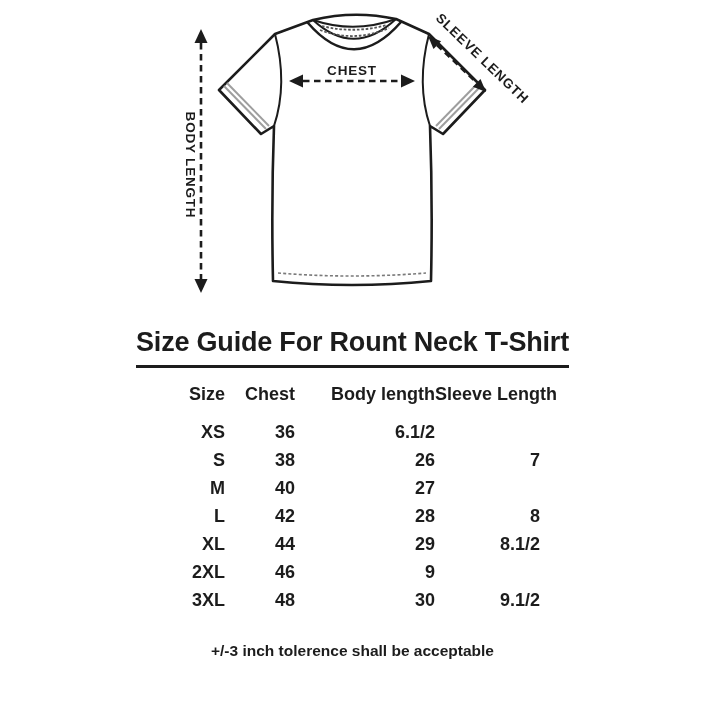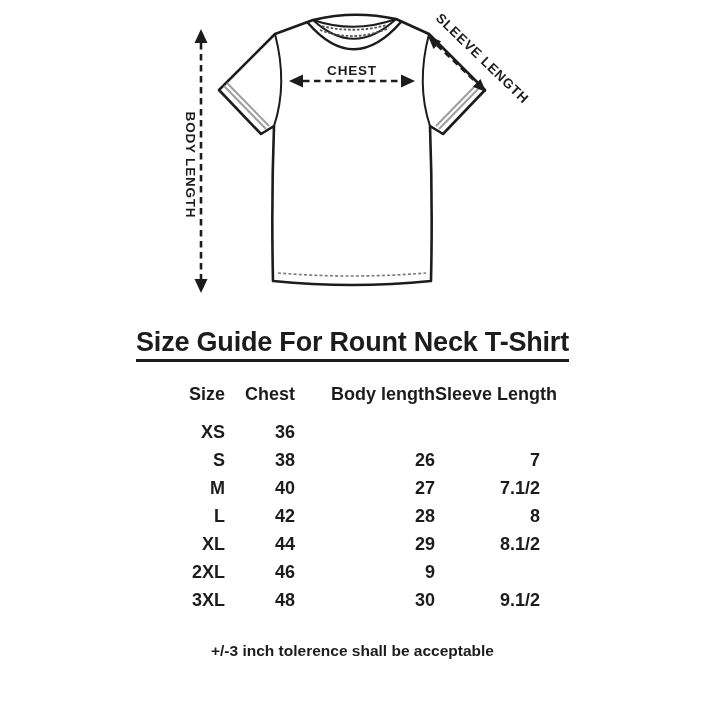--- a/index.html
+++ b/index.html
@@ -32,21 +32,21 @@
   .diag-label{
     font-family:"Liberation Sans","DejaVu Sans",sans-serif;
     font-weight:700;font-size:13.5px;fill:var(--ink);letter-spacing:0.8px;
   }
 
   
   .title-wrap{position:absolute;top:329px;left:0;width:705px;text-align:center;}
   .title-text{
     display:inline-block;
     font-size:27px;font-weight:700;letter-spacing:-0.2px;line-height:27px;
-    padding-bottom:3px;
+    padding-bottom:9px;
     border-bottom:3px solid var(--ink);
     white-space:nowrap;
   }
 
   
   .size-table{position:absolute;left:140px;top:380px;width:400px;}
   .trow{
     display:grid;
     grid-template-columns:85px 70px 140px 105px;
     height:28px;align-items:center;
@@ -133,34 +133,34 @@
     <div class="trow header">
       <span class="tcell">Size</span>
       <span class="tcell">Chest</span>
       <span class="tcell">Body length</span>
       <span class="tcell">Sleeve Length</span>
     </div>
 
     <div class="trow">
       <span class="tcell">XS</span>
       <span class="tcell">36</span>
+      <span class="tcell">6.1/2</span>
     </div>
 
     <div class="trow">
       <span class="tcell">S</span>
       <span class="tcell">38</span>
       <span class="tcell">26</span>
       <span class="tcell">7</span>
     </div>
 
     <div class="trow">
       <span class="tcell">M</span>
       <span class="tcell">40</span>
       <span class="tcell">27</span>
-      <span class="tcell">7.1/2</span>
     </div>
 
     <div class="trow">
       <span class="tcell">L</span>
       <span class="tcell">42</span>
       <span class="tcell">28</span>
       <span class="tcell">8</span>
     </div>
 
     <div class="trow">

